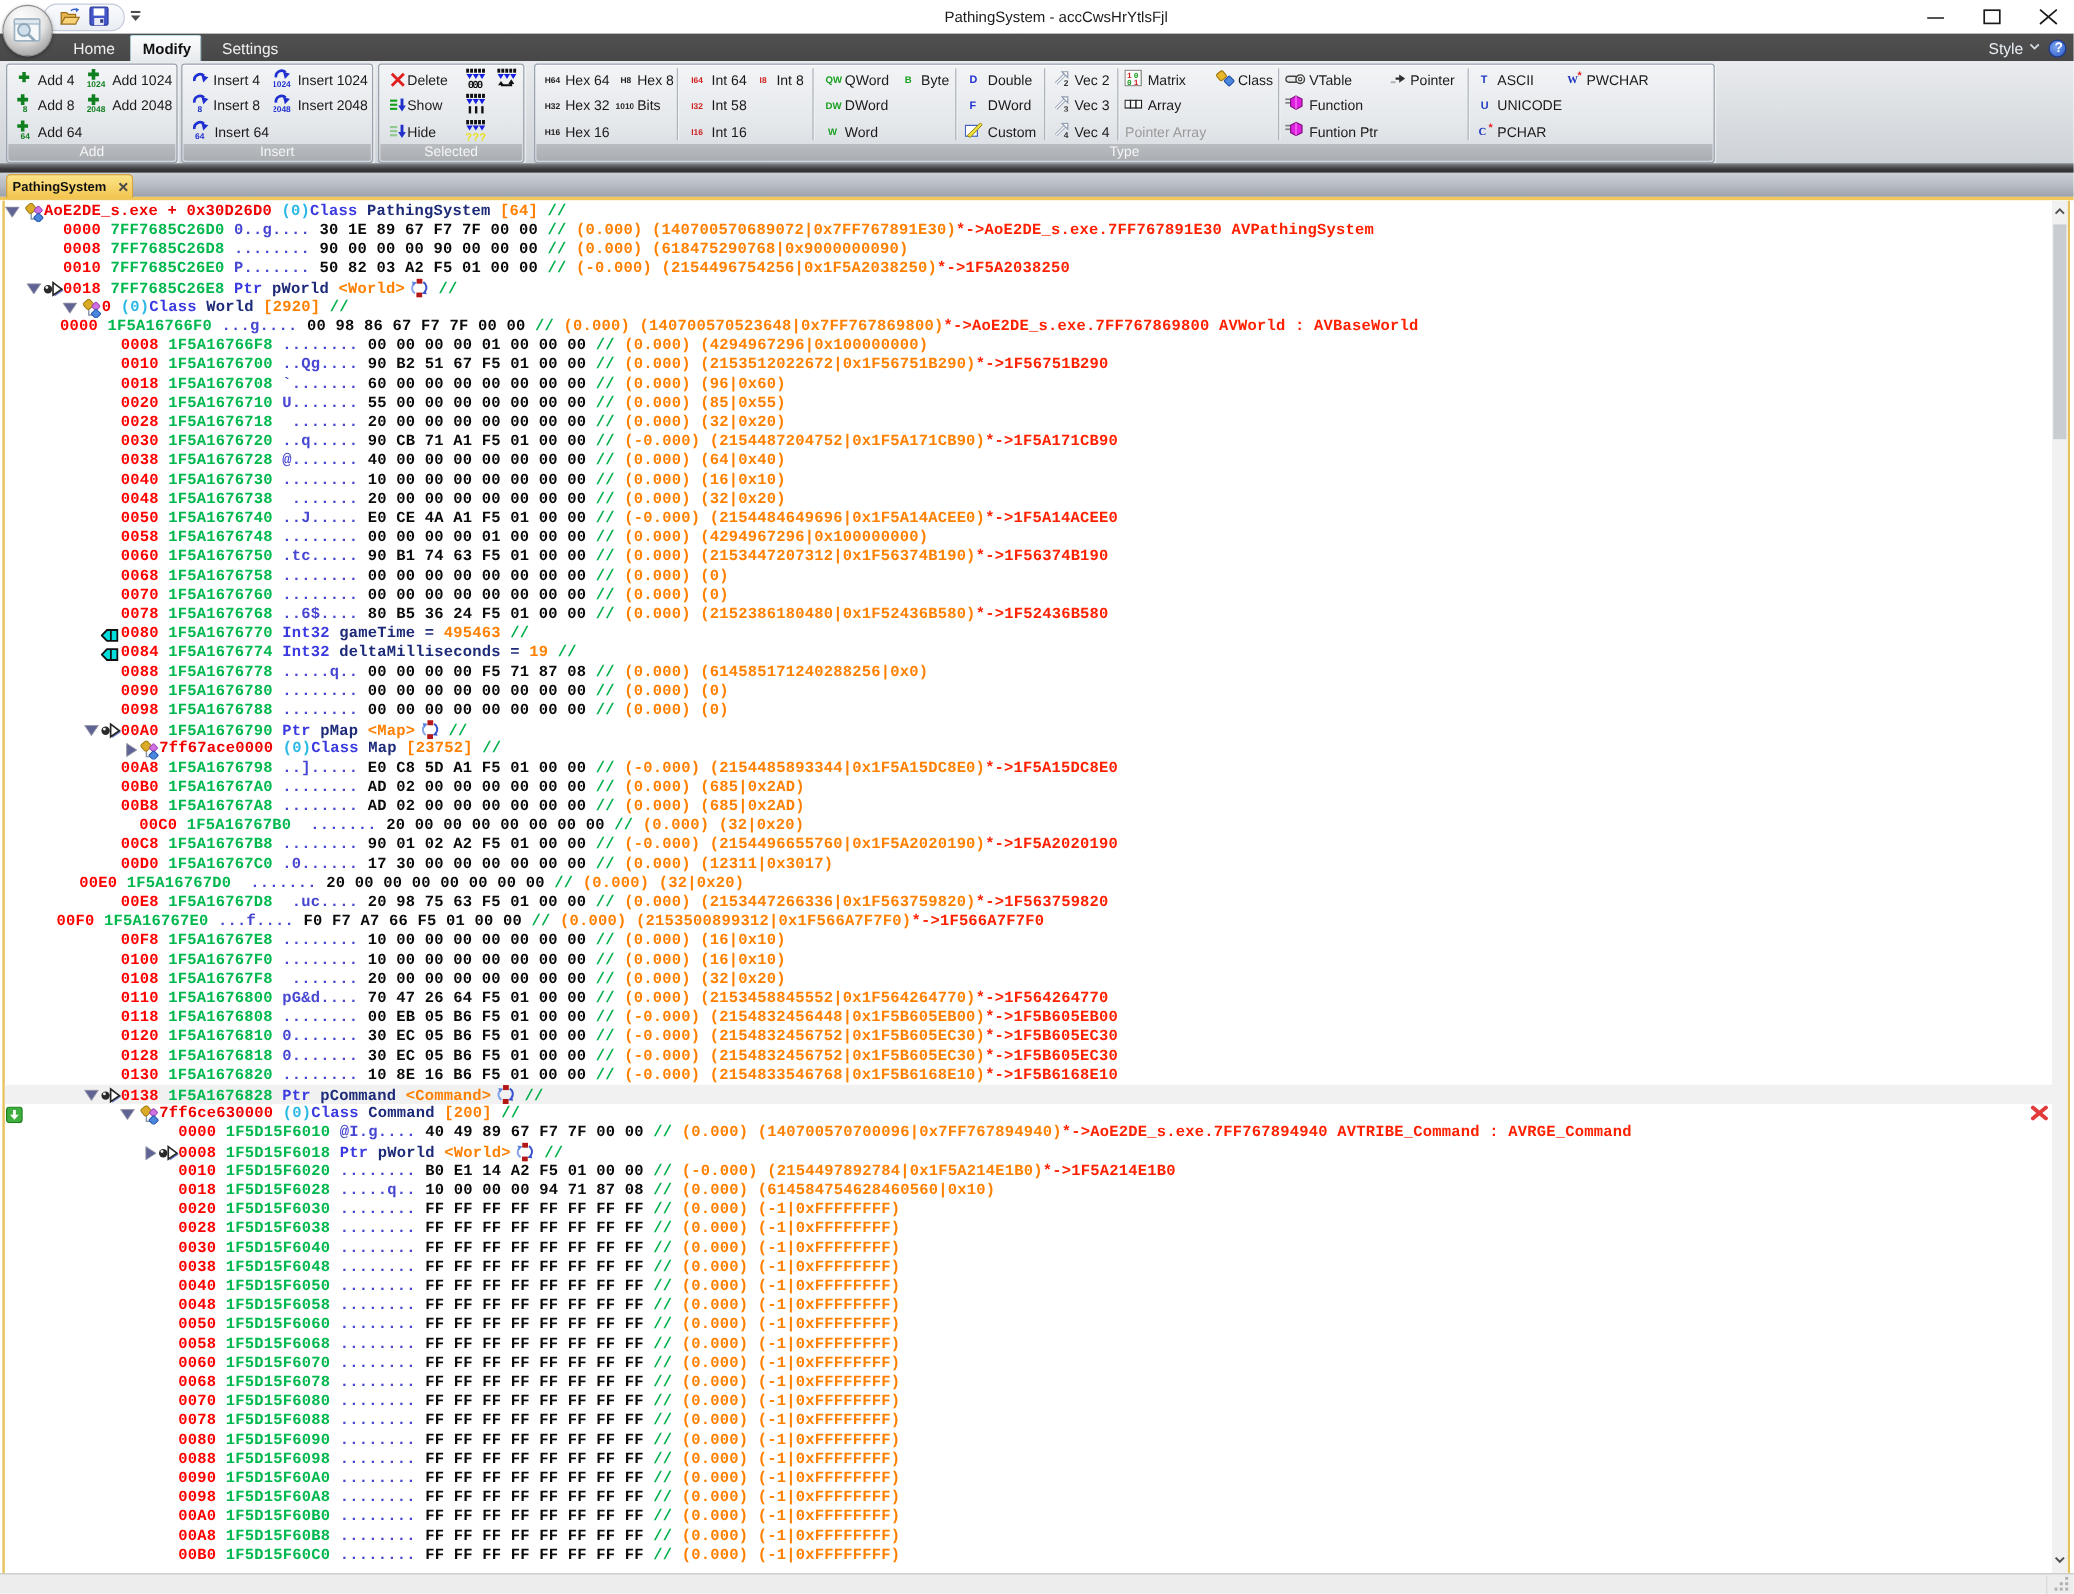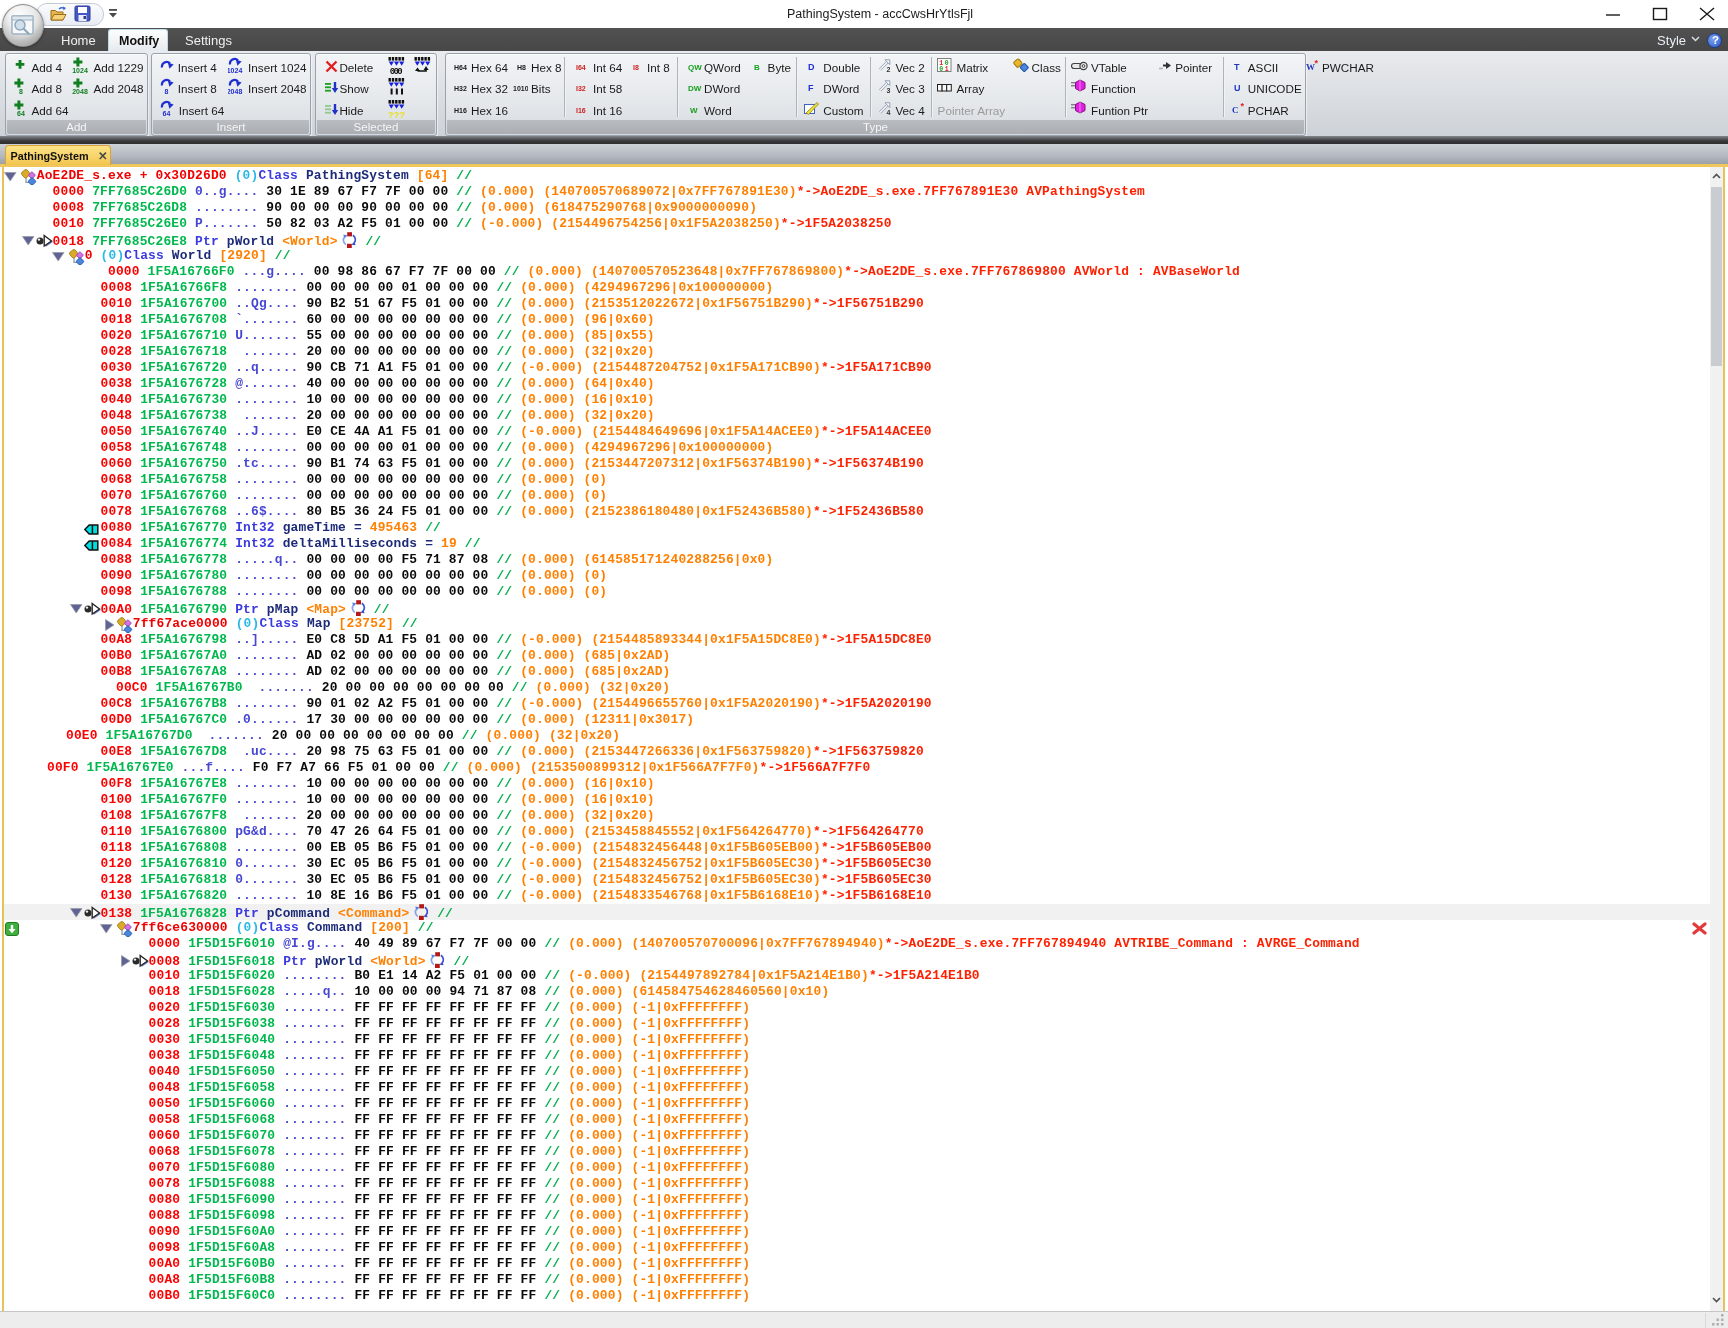--- a/index.html
+++ b/index.html
@@ -115,40 +115,40 @@
 <div id="ribbon">
   <div class="rgroup" style="left:5px;  width:143px">
         <div class="rcap">Add</div>
       </div>
   <div class="rgroup" style="left:151px;width:160px">
         <div class="rcap">Insert</div>
       </div>
   <div class="rgroup" style="left:315px;width:122px">
         <div class="rcap">Selected</div>
       </div>
-  <div class="rgroup" style="left:445px;width:861px">
+  <div class="rgroup" style="left:445px;width:984px">
         <div class="rcap">Type</div>
       </div>
 </div>
 <div class="vsep" style="left:564.4px"></div>
     <div class="vsep" style="left:677.3px"></div>
     <div class="vsep" style="left:796.2px"></div>
     <div class="vsep" style="left:869.5px"></div>
     <div class="vsep" style="left:931px"></div>
     <div class="vsep" style="left:1064.6px"></div>
     <div class="vsep" style="left:1223px"></div>
 <span class="rbi" style="left:15px;top:56.5px"><svg width="11" height="11" style="margin-top:3px">
         <path d="M5 0 h4 v4 h4 v4 h-4 v4 h-4 v-4 h-4 v-4 h4 z" transform="translate(0,0) scale(0.72)" fill="#0f7f1f"></path>
       </svg></span>
     <span class="rbt" style="left:31.5px;top:56.5px;color:#1a1a1a">Add 4</span>
 <span class="rbi" style="left:72px;top:56.5px"><svg width="17" height="16" style="margin-top:0px">
         <path d="M4.4 0.5 h3 v3 h3 v3 h-3 v3 h-3 v-3 h-3 v-3 h3 z" fill="#0f7f1f"></path>
         <text x="8" y="15.5" font-size="7" font-weight="bold" fill="#0f7f1f" font-family="Liberation Sans" text-anchor="middle">1024</text>
       </svg></span>
-    <span class="rbt" style="left:93.5px;top:56.5px;color:#1a1a1a">Add 1229</span>
+    <span class="rbt" style="left:93.5px;top:56.5px;color:#1a1a1a">Add 1024</span>
 <span class="rbi" style="left:13px;top:78px"><svg width="17" height="16" style="margin-top:0px">
         <path d="M4.4 0.5 h3 v3 h3 v3 h-3 v3 h-3 v-3 h-3 v-3 h3 z" fill="#0f7f1f"></path>
         <text x="8" y="15.5" font-size="7" font-weight="bold" fill="#0f7f1f" font-family="Liberation Sans" text-anchor="middle">8</text>
       </svg></span>
     <span class="rbt" style="left:31.5px;top:78px;color:#1a1a1a">Add 8</span>
 <span class="rbi" style="left:72px;top:78px"><svg width="17" height="16" style="margin-top:0px">
         <path d="M4.4 0.5 h3 v3 h3 v3 h-3 v3 h-3 v-3 h-3 v-3 h3 z" fill="#0f7f1f"></path>
         <text x="8" y="15.5" font-size="7" font-weight="bold" fill="#0f7f1f" font-family="Liberation Sans" text-anchor="middle">2048</text>
       </svg></span>
     <span class="rbt" style="left:93.5px;top:78px;color:#1a1a1a">Add 2048</span>
@@ -456,21 +456,21 @@
               <rect x="5.0" y="11.8" width="4.8" height="4.2" fill="#b41818"></rect>
             </svg></b> <i class="c">//</i></div>
         <div class="r" style="padding-left:80.75px"><svg class="ic" style="left:48.05px;top:3.5px" width="13" height="10">
             <polygon points="0.5,0.5 12,0.5 6.2,9" fill="#5f6494" stroke="#9a9aa8" stroke-width="0.8"></polygon>
           </svg><svg class="ic" style="left:64.45px;top:0.5px" width="17" height="16">
             <path d="M6 7 L6 13.5 L10 13.5" fill="none" stroke="#8894aa" stroke-width="1.2"></path>
             <rect x="2.2" y="1.2" width="7" height="7" rx="1.8" transform="rotate(-40 5.7 4.7)" fill="#d9ab28" stroke="#a07810" stroke-width="0.8"></rect>
             <rect x="9.3" y="3.6" width="5.2" height="5.2" rx="1" transform="rotate(45 11.9 6.2)" fill="#cf72e2" stroke="#a040b8" stroke-width="0.8"></rect>
             <rect x="9.1" y="9.6" width="5.8" height="5.8" rx="1" transform="rotate(45 12 12.5)" fill="#4a86dc" stroke="#2050a8" stroke-width="0.8"></rect>
           </svg><i class="hd">0</i> <i class="cy">(0)</i><i class="ty">Class</i> <i class="n">World</i> <i class="m">[2920]</i> <i class="c">//</i></div>
-        <div class="r" style="padding-left:104px"><i class="o">0000</i> <i class="a">1F5A16766F0</i> <i class="s">...g....</i> <i class="h">00 98 86 67 F7 7F 00 00</i> <i class="c">//</i> <i class="m">(0.000) (140700570523648|0x7FF767869800)</i><i class="p">*-&gt;AoE2DE_s.exe.7FF767869800 AVWorld : AVBaseWorld</i></div>
+        <div class="r" style="padding-left:46px"><i class="o">0000</i> <i class="a">1F5A16766F0</i> <i class="s">...g....</i> <i class="h">00 98 86 67 F7 7F 00 00</i> <i class="c">//</i> <i class="m">(0.000) (140700570523648|0x7FF767869800)</i><i class="p">*-&gt;AoE2DE_s.exe.7FF767869800 AVWorld : AVBaseWorld</i></div>
         <div class="r" style="padding-left:96.55px"><i class="o">0008</i> <i class="a">1F5A16766F8</i> <i class="s">........</i> <i class="h">00 00 00 00 01 00 00 00</i> <i class="c">//</i> <i class="m">(0.000) (4294967296|0x100000000)</i></div>
         <div class="r" style="padding-left:96.55px"><i class="o">0010</i> <i class="a">1F5A1676700</i> <i class="s">..Qg....</i> <i class="h">90 B2 51 67 F5 01 00 00</i> <i class="c">//</i> <i class="m">(0.000) (2153512022672|0x1F56751B290)</i><i class="p">*-&gt;1F56751B290</i></div>
         <div class="r" style="padding-left:96.55px"><i class="o">0018</i> <i class="a">1F5A1676708</i> <i class="s">`.......</i> <i class="h">60 00 00 00 00 00 00 00</i> <i class="c">//</i> <i class="m">(0.000) (96|0x60)</i></div>
         <div class="r" style="padding-left:96.55px"><i class="o">0020</i> <i class="a">1F5A1676710</i> <i class="s">U.......</i> <i class="h">55 00 00 00 00 00 00 00</i> <i class="c">//</i> <i class="m">(0.000) (85|0x55)</i></div>
         <div class="r" style="padding-left:96.55px"><i class="o">0028</i> <i class="a">1F5A1676718</i> <i class="s"> .......</i> <i class="h">20 00 00 00 00 00 00 00</i> <i class="c">//</i> <i class="m">(0.000) (32|0x20)</i></div>
         <div class="r" style="padding-left:96.55px"><i class="o">0030</i> <i class="a">1F5A1676720</i> <i class="s">..q.....</i> <i class="h">90 CB 71 A1 F5 01 00 00</i> <i class="c">//</i> <i class="m">(-0.000) (2154487204752|0x1F5A171CB90)</i><i class="p">*-&gt;1F5A171CB90</i></div>
         <div class="r" style="padding-left:96.55px"><i class="o">0038</i> <i class="a">1F5A1676728</i> <i class="s">@.......</i> <i class="h">40 00 00 00 00 00 00 00</i> <i class="c">//</i> <i class="m">(0.000) (64|0x40)</i></div>
         <div class="r" style="padding-left:96.55px"><i class="o">0040</i> <i class="a">1F5A1676730</i> <i class="s">........</i> <i class="h">10 00 00 00 00 00 00 00</i> <i class="c">//</i> <i class="m">(0.000) (16|0x10)</i></div>
         <div class="r" style="padding-left:96.55px"><i class="o">0048</i> <i class="a">1F5A1676738</i> <i class="s"> .......</i> <i class="h">20 00 00 00 00 00 00 00</i> <i class="c">//</i> <i class="m">(0.000) (32|0x20)</i></div>
         <div class="r" style="padding-left:96.55px"><i class="o">0050</i> <i class="a">1F5A1676740</i> <i class="s">..J.....</i> <i class="h">E0 CE 4A A1 F5 01 00 00</i> <i class="c">//</i> <i class="m">(-0.000) (2154484649696|0x1F5A14ACEE0)</i><i class="p">*-&gt;1F5A14ACEE0</i></div>

